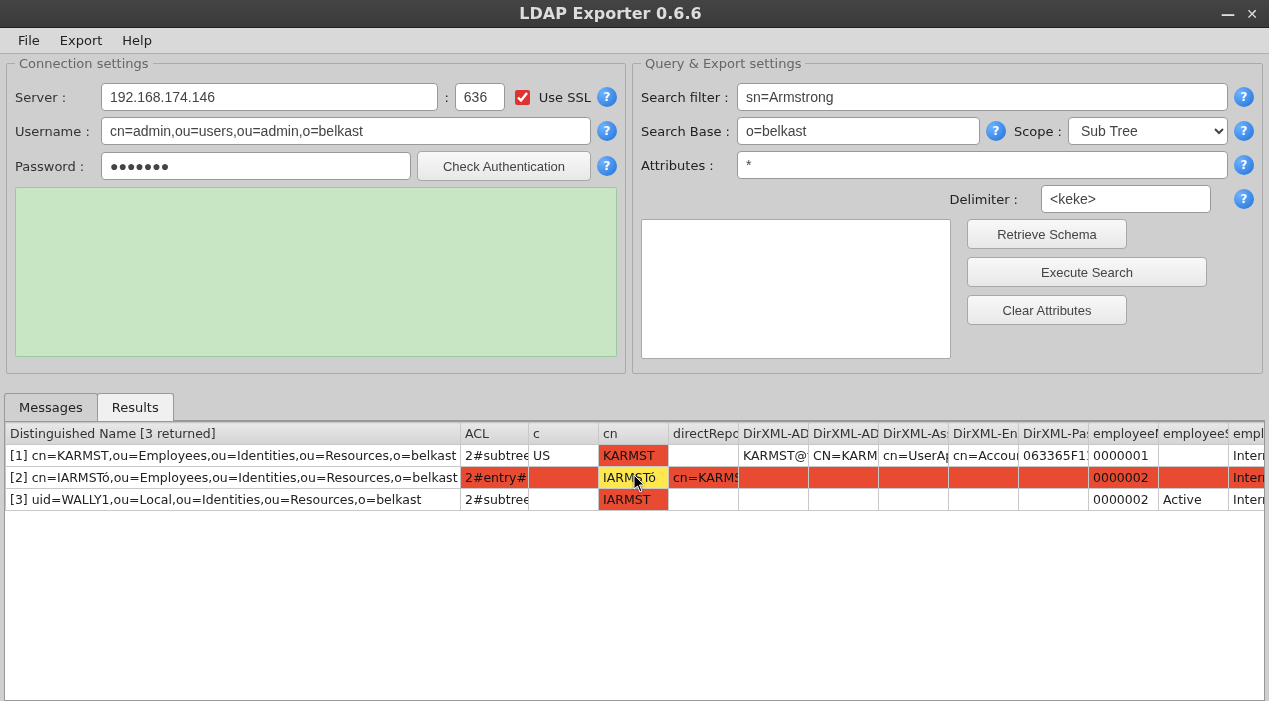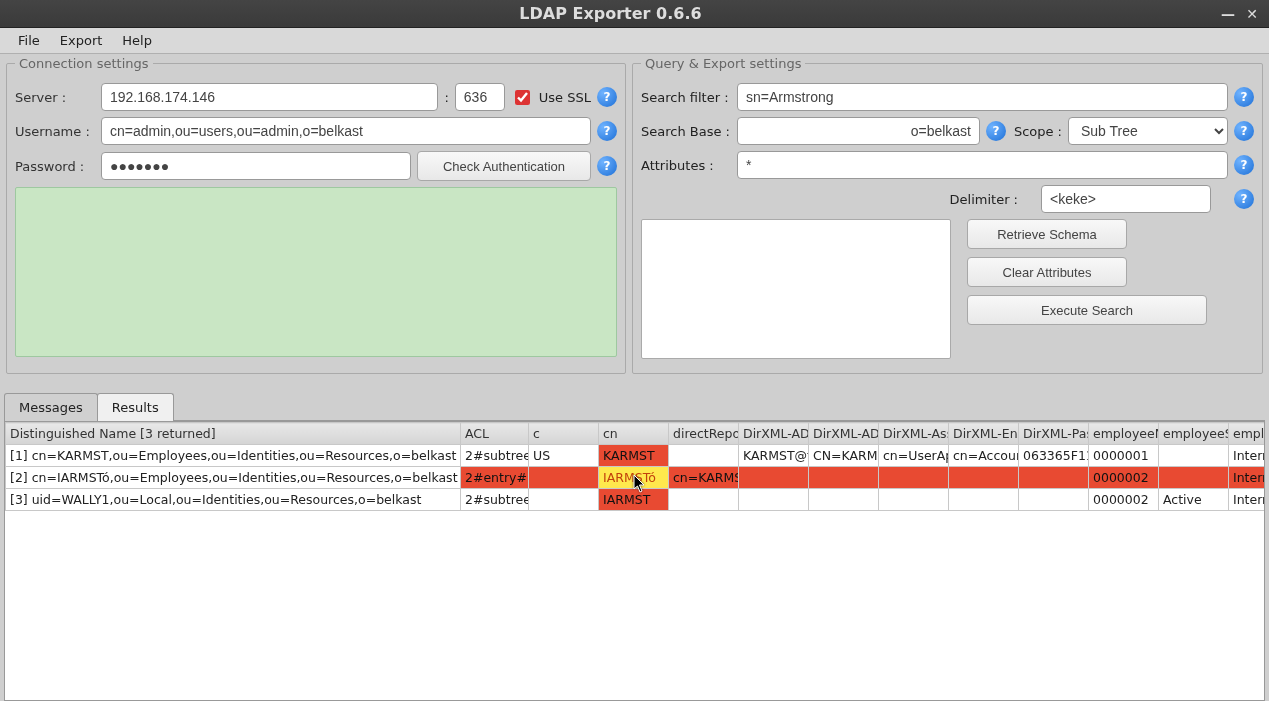--- a/index.html
+++ b/index.html
@@ -24,21 +24,21 @@
   .right-buttons { display:flex; flex-direction:column; gap:8px; align-items:stretch; }
   .exec-btn { height:48px; width:240px;}
   .tabs { display:flex; border-bottom:1px solid #999; margin:12px 4px 0 4px;}
   .tab { padding:6px 14px; border:1px solid #999; border-bottom:none; background:#d0d0d0; margin-right:-1px; cursor:pointer; border-radius:3px 3px 0 0; position:relative; top:1px;}
   .tab.active { background:#f0f0f0; }
   .table-wrap { margin:0 4px 4px 4px; border:1px solid #999; background:#fff; height:280px; overflow:hidden;}
   table.results { border-collapse:collapse; width:100%; font-size:12.5px; table-layout:fixed;}
   table.results th, table.results td { border:1px solid #c8c8c8; padding:3px 4px; text-align:left; white-space:nowrap; overflow:hidden; height:22px;}
   table.results th { background:linear-gradient(#e8e8e8,#d4d4d4); font-weight:normal; color:#333;}
   .cell-red { background:#e84a32 !important; color:#111;}
-  .cell-yellow { background:#ffe84d !important; color:#c2410c;margin-left:40px;}
+  .cell-yellow { background:#ffe84d !important; color:#0f172a;margin-left:40px;}
   .cursor { position:absolute; width:16px; height:22px; pointer-events:none; }
   .cursor svg { filter: drop-shadow(0 0 1px rgba(0,0,0,.6)); }
   .chk { width:15px; height:15px; accent-color:#d33; }
   .bottom-bar { height:14px; border-top:1px solid #aaa; margin:0 4px; background:#c8c8c8;}
 </style>
 </head>
 <body>
 
 <div class="titlebar">
   <span class="title">LDAP Exporter 0.6.6</span>
@@ -87,21 +87,21 @@
     <legend>Query &amp; Export settings</legend>
 
     <div class="form-row">
       <span style="width:90px">Search filter :</span>
       <input type="text" style="flex: 1 1 0%;" value="sn=Armstrong">
       <span class="help">?</span>
     </div>
 
     <div class="form-row">
       <span style="width:90px">Search Base :</span>
-      <input type="text" style="flex: 1 1 0%; text-align: right;" value="o=belkast">
+      <input type="text" style="flex: 1 1 0%;" value="o=belkast">
       <span class="help">?</span>
       <span style="width:50px; text-align:right">Scope :</span>
       <select style="width:160px">
         <option>Sub Tree</option>
       </select>
       <span class="help">?</span>
     </div>
 
     <div class="form-row">
       <span style="width:90px">Attributes :</span>
@@ -112,22 +112,22 @@
     <div class="form-row" style="justify-content:flex-end;gap:23px;">
       <span>Delimiter :</span>
       <input type="text" style="width: 170px;" value="&lt;keke&gt;">
       <span class="help">?</span>
     </div>
 
     <div class="form-row" style="align-items:flex-start; gap:16px;">
       <div class="attrbox"></div>
       <div class="right-buttons">
         <button class="btn" style="width:160px">Retrieve Schema</button>
+        <button class="btn exec-btn">Execute Search</button>
         <button class="btn" style="width:160px">Clear Attributes</button>
-        <button class="btn exec-btn">Execute Search</button>
       </div>
     </div>
   </fieldset>
 </div>
 
 <div class="tabs">
   <div class="tab">Messages</div>
   <div class="tab active">Results</div>
 </div>
 

